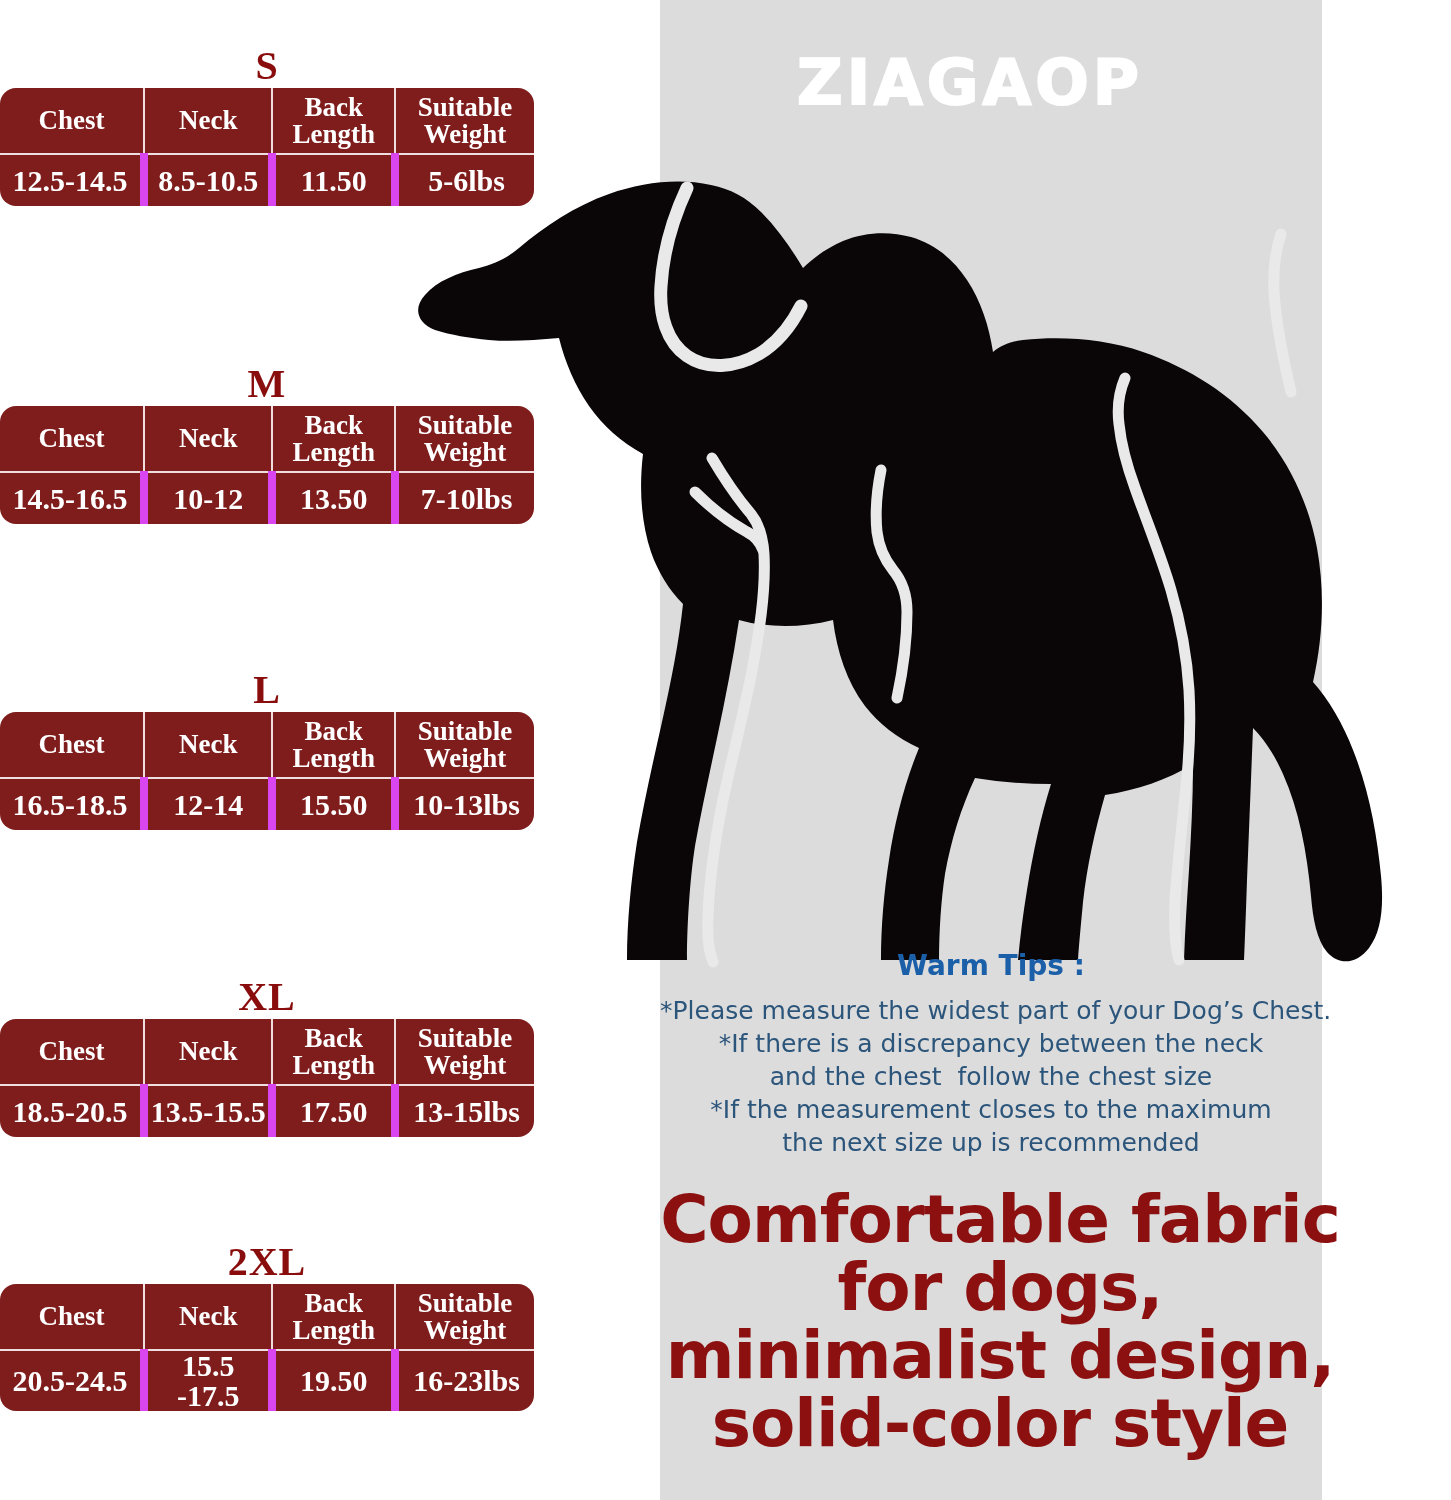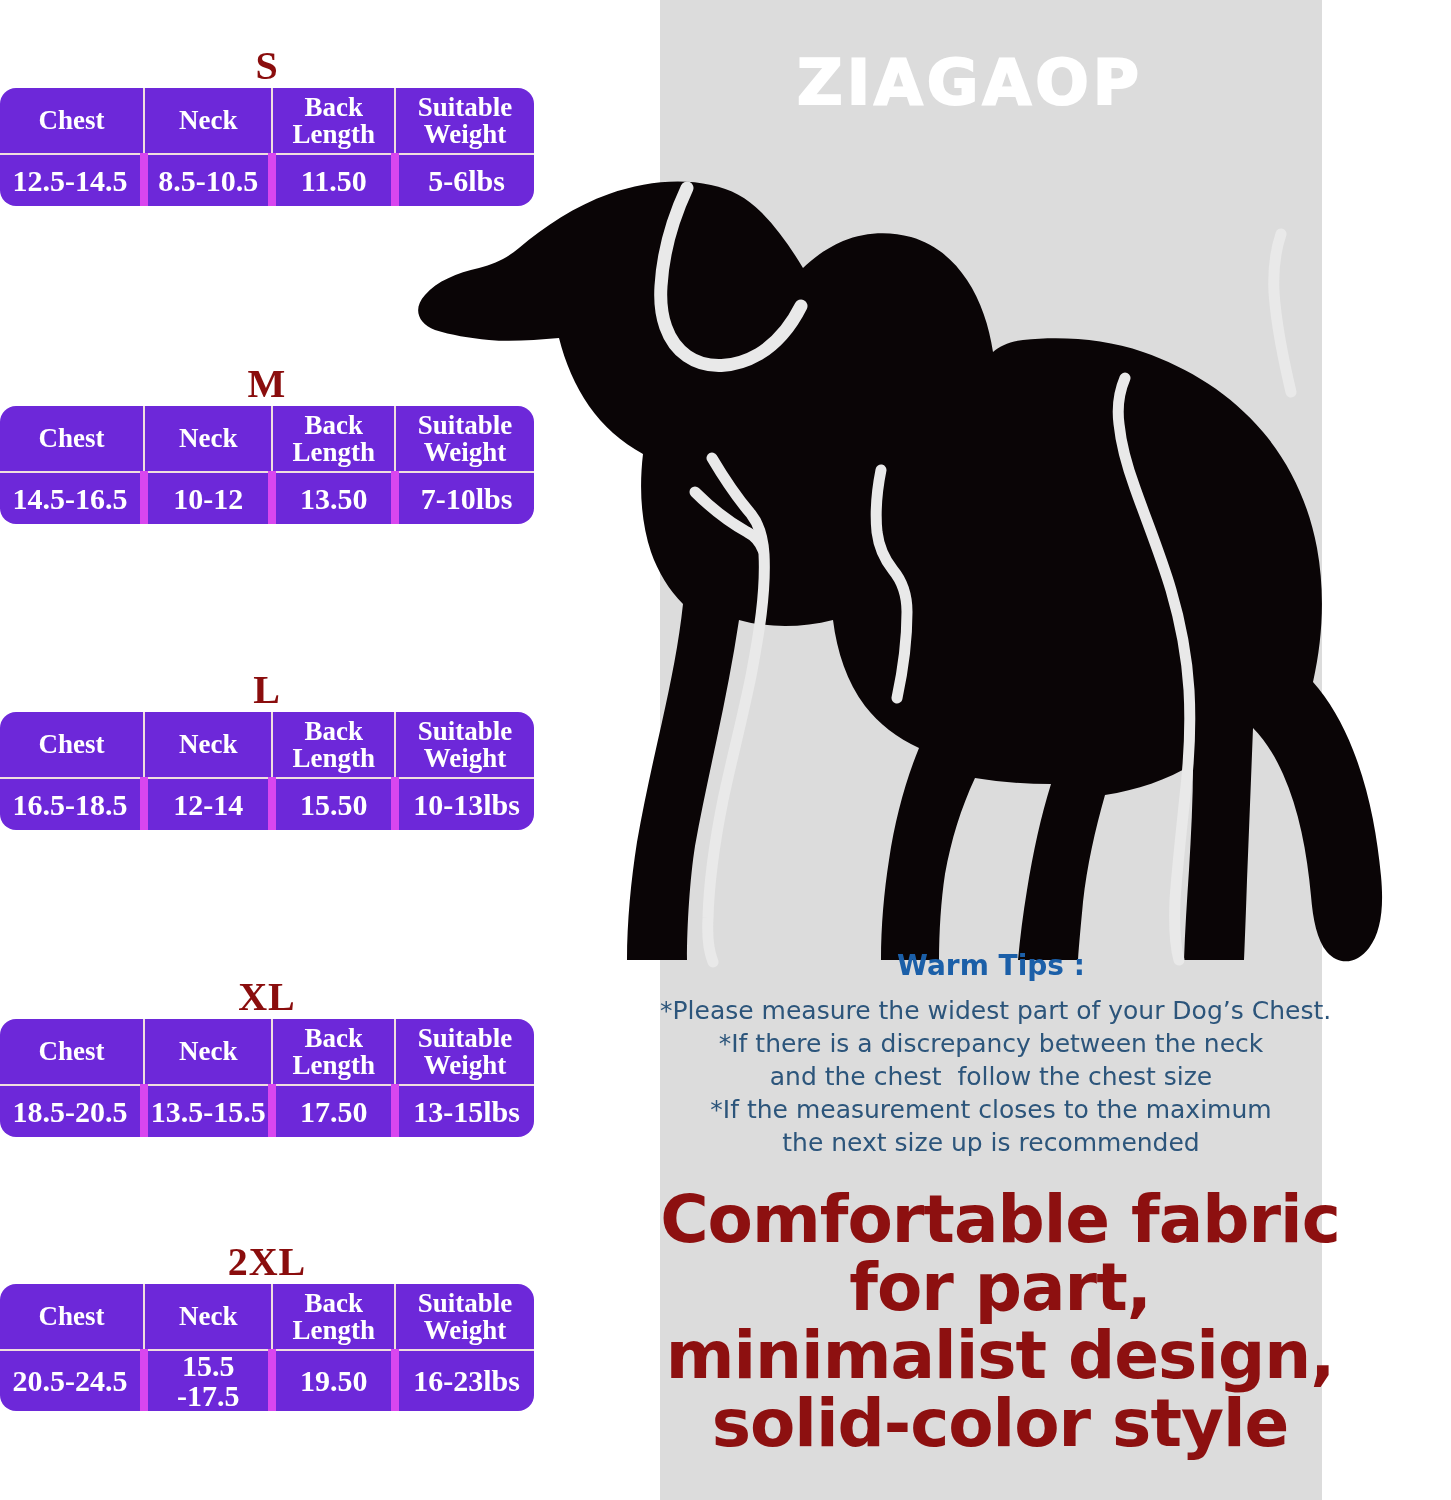--- a/index.html
+++ b/index.html
@@ -47,21 +47,21 @@
   .size-label {
     text-align: center;
     font-family: "Liberation Serif", serif;
     font-weight: 700;
     font-size: 40px;
     line-height: 44px;
     color: #8a0d0d;
     letter-spacing: 1px;
   }
   .size-table {
-    background: #6d28d9;
+    background: #7f1d1d;
     border-radius: 16px;
     padding: 0;
     width: 534px;
     overflow: hidden;
   }
   .tbl { width: 100%; border-collapse: collapse; table-layout: fixed; }
   .tbl th, .tbl td {
     color: #fff;
     text-align: center;
     font-family: "Liberation Serif", serif;
@@ -373,18 +373,18 @@
       <div>*Please measure the widest part of your Dog’s Chest.</div>
       <div>*If there is a discrepancy between the neck</div>
       <div>and the chest  follow the chest size</div>
       <div>*If the measurement closes to the maximum</div>
       <div>the next size up is recommended</div>
     </div>
   </div>
 
   <div class="tagline">
     <div>Comfortable fabric</div>
-    <div>for part,</div>
+    <div>for dogs,</div>
     <div>minimalist design,</div>
     <div>solid-color style</div>
   </div>
 
 </div>
 
 </body></html>

